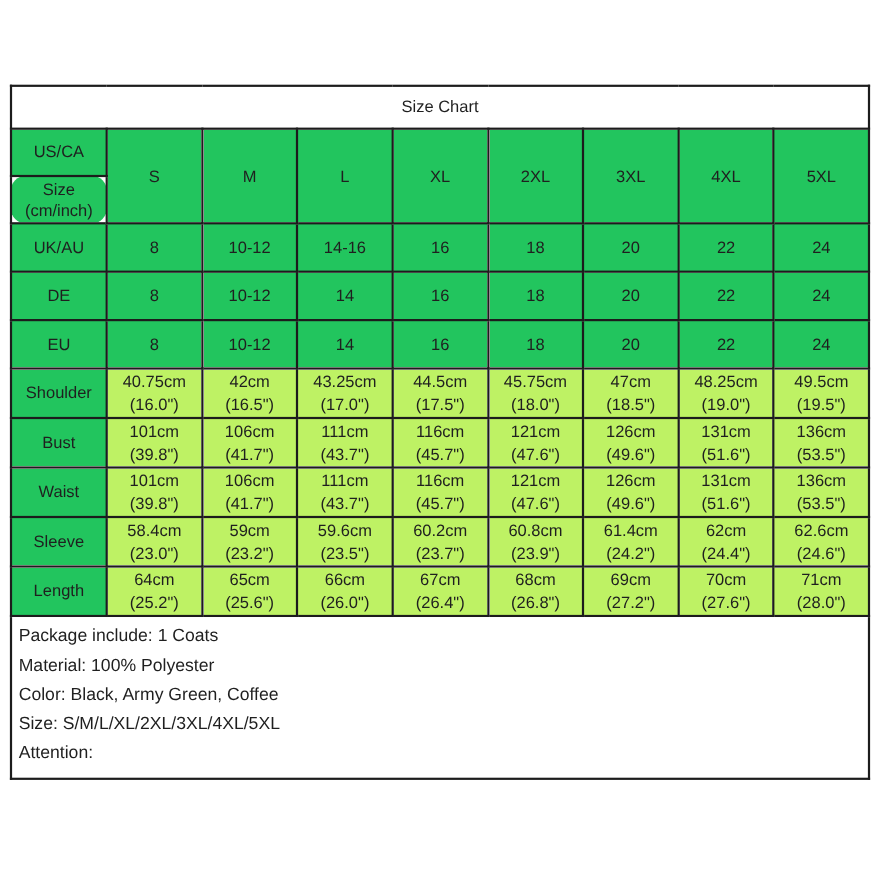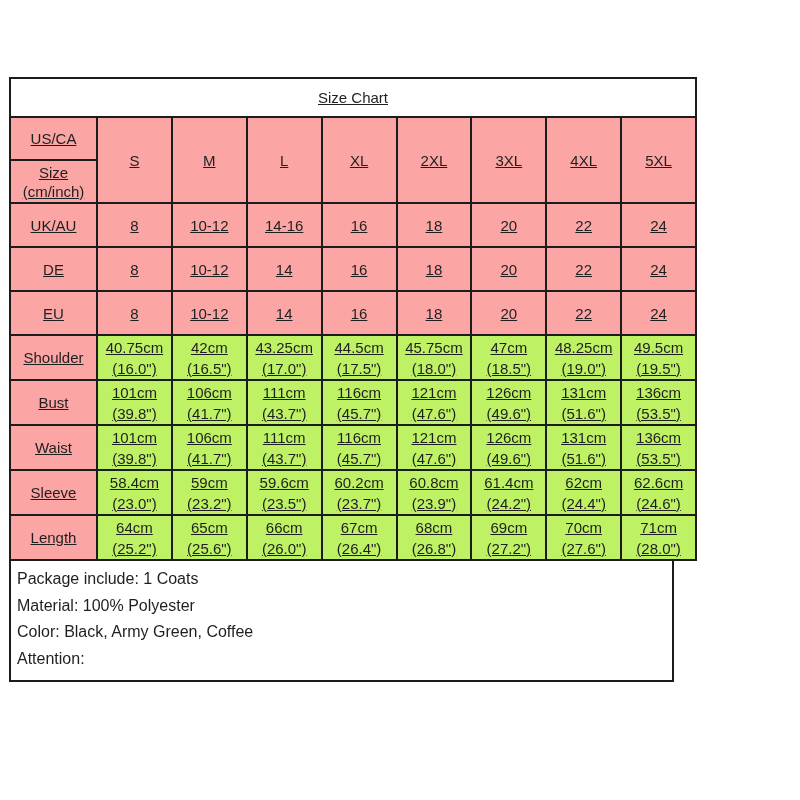--- a/index.html
+++ b/index.html
@@ -16,50 +16,49 @@
   }
   .chart-wrap {
     position: absolute;
     left: 9px;
     top: 77px;
     width: 782px;
   }
   table.size-table {
     border-collapse: collapse;
     table-layout: fixed;
-    width: 688px;
-    text-decoration: underline;
+    width: 782px;
   }
   table.size-table td {
     border: 2px solid #1c1c1c;
     text-align: center;
     vertical-align: middle;
     padding: 0;
     font-size: 15px;
     color: #1f1f1f;
     overflow: hidden;
   }
   td.title-cell {
     height: 37px;
     background: #ffffff;
     font-size: 17px;
   }
   td.head {
-    background: #fca5a5;
+    background: #22c55e;
   }
   td.corner-top { height: 41px; }
-  td.corner-bottom { height: 41px; line-height: 19px; }
+  td.corner-bottom { height: 41px; line-height: 19px; border-radius: 13px; }
   td.col-head { font-size: 15px; }
   td.region-h, td.region-val { height: 42px; margin-left: 33px; }
   td.measure-h, td.measure-val { height: 43px; }
   td.measure-val { background: #bef264; }
   td.measure-val div, td.corner-bottom div { line-height: 21px; }
   td.corner-bottom div { line-height: 19px; }
   .notes {
-    width: 665px;
+    width: 782px;
     box-sizing: border-box;
     border: 2px solid #1c1c1c;
     border-top: none;
     background: #ffffff;
     padding: 5px 6px 8px 6px;
     text-align: left;
   }
   .note-line {
     font-size: 16px;
     line-height: 26.5px;
@@ -310,15 +309,16 @@
             <div>71cm</div>
             <div>(28.0")</div>
           </td>
         </tr>
       </tbody>
   </table>
   <div class="notes" id="notes">
       <div class="note-line">Package include: 1 Coats</div>
       <div class="note-line">Material: 100% Polyester</div>
       <div class="note-line">Color: Black, Army Green, Coffee</div>
+      <div class="note-line">Size: S/M/L/XL/2XL/3XL/4XL/5XL</div>
       <div class="note-line">Attention:</div>
     </div>
 </div>
 
 </body></html>

